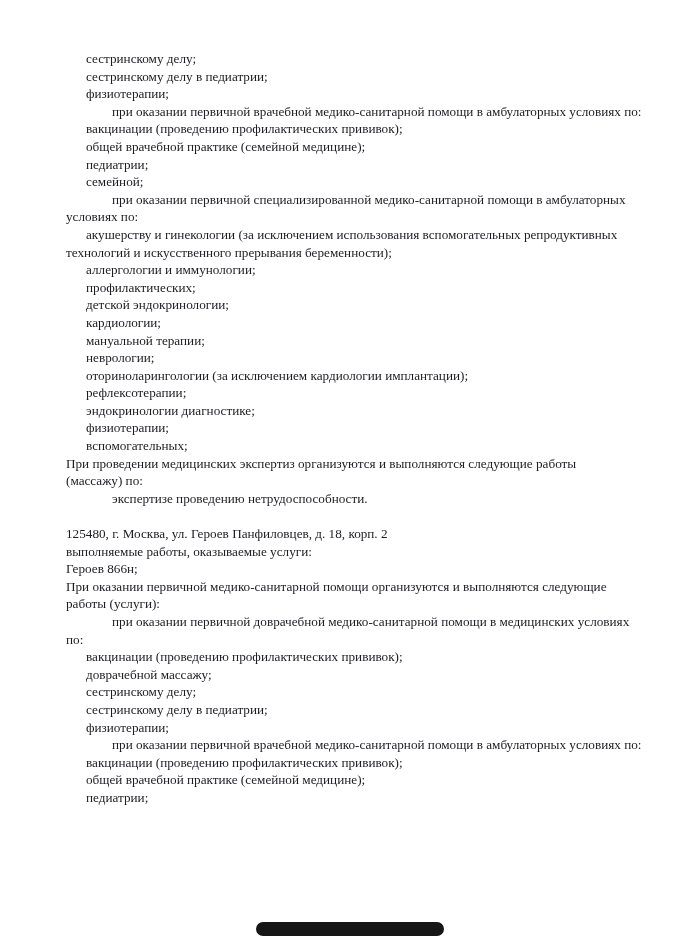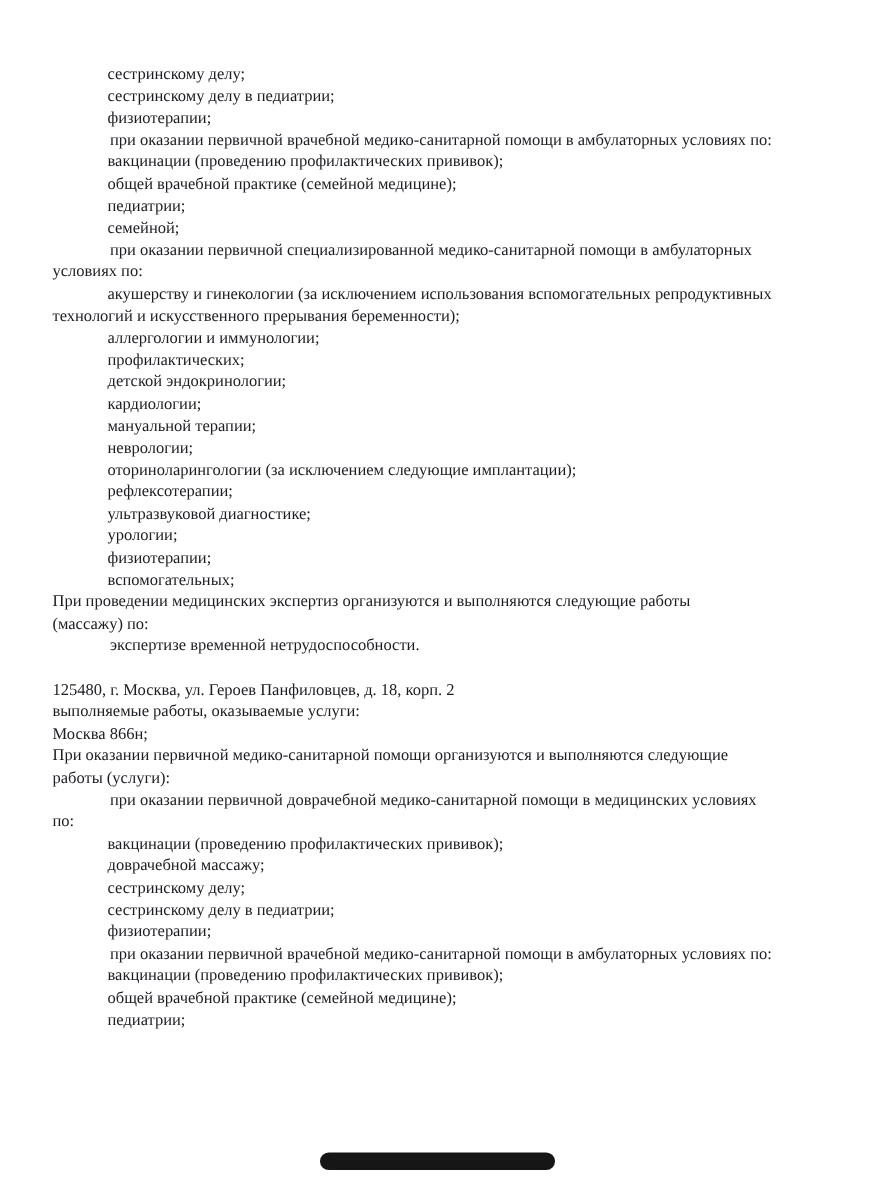--- a/index.html
+++ b/index.html
@@ -20,22 +20,22 @@
     top: 50px; left: 0; right: 0;
     font-size: 13.2px;
     color: #1c1c22;
   }
   .line {
     height: 17.6px;
     line-height: 17.6px;
     white-space: pre;
     overflow: visible;
   }
-  .ind0 { padding-left: 42px; }
-  .ind1 { padding-left: 88px; }
+  .ind0 { padding-left: 66px; }
+  .ind1 { padding-left: 112px; }
   .ind2 { padding-left: 86px; }
   .blank { height: 17.6px; }
   .home-indicator {
     position: absolute;
     left: 50%;
     transform: translateX(-50%);
     top: 922px;
     width: 188px;
     height: 14px;
     border-radius: 7px;
@@ -58,33 +58,32 @@
       <div class="line ind1">при оказании первичной специализированной медико-санитарной помощи в амбулаторных</div>
       <div class="line ind0">условиях по:</div>
       <div class="line ind2">акушерству и гинекологии (за исключением использования вспомогательных репродуктивных</div>
       <div class="line ind0">технологий и искусственного прерывания беременности);</div>
       <div class="line ind2">аллергологии и иммунологии;</div>
       <div class="line ind2">профилактических;</div>
       <div class="line ind2">детской эндокринологии;</div>
       <div class="line ind2">кардиологии;</div>
       <div class="line ind2">мануальной терапии;</div>
       <div class="line ind2">неврологии;</div>
-      <div class="line ind2">оториноларингологии (за исключением следующие имплантации);</div>
+      <div class="line ind2">оториноларингологии (за исключением кардиологии имплантации);</div>
       <div class="line ind2">рефлексотерапии;</div>
-      <div class="line ind2">ультразвуковой диагностике;</div>
-      <div class="line ind2">урологии;</div>
+      <div class="line ind2">эндокринологии диагностике;</div>
       <div class="line ind2">физиотерапии;</div>
       <div class="line ind2">вспомогательных;</div>
       <div class="line ind0">При проведении медицинских экспертиз организуются и выполняются следующие работы</div>
       <div class="line ind0">(массажу) по:</div>
-      <div class="line ind1">экспертизе временной нетрудоспособности.</div>
+      <div class="line ind1">экспертизе проведению нетрудоспособности.</div>
       <div class="line ind0 blank"></div>
       <div class="line ind0">125480, г. Москва, ул. Героев Панфиловцев, д. 18, корп. 2</div>
       <div class="line ind0">выполняемые работы, оказываемые услуги:</div>
-      <div class="line ind0">Москва 866н;</div>
+      <div class="line ind0">Героев 866н;</div>
       <div class="line ind0">При оказании первичной медико-санитарной помощи организуются и выполняются следующие</div>
       <div class="line ind0">работы (услуги):</div>
       <div class="line ind1">при оказании первичной доврачебной медико-санитарной помощи в медицинских условиях</div>
       <div class="line ind0">по:</div>
       <div class="line ind2">вакцинации (проведению профилактических прививок);</div>
       <div class="line ind2">доврачебной массажу;</div>
       <div class="line ind2">сестринскому делу;</div>
       <div class="line ind2">сестринскому делу в педиатрии;</div>
       <div class="line ind2">физиотерапии;</div>
       <div class="line ind1">при оказании первичной врачебной медико-санитарной помощи в амбулаторных условиях по:</div>

